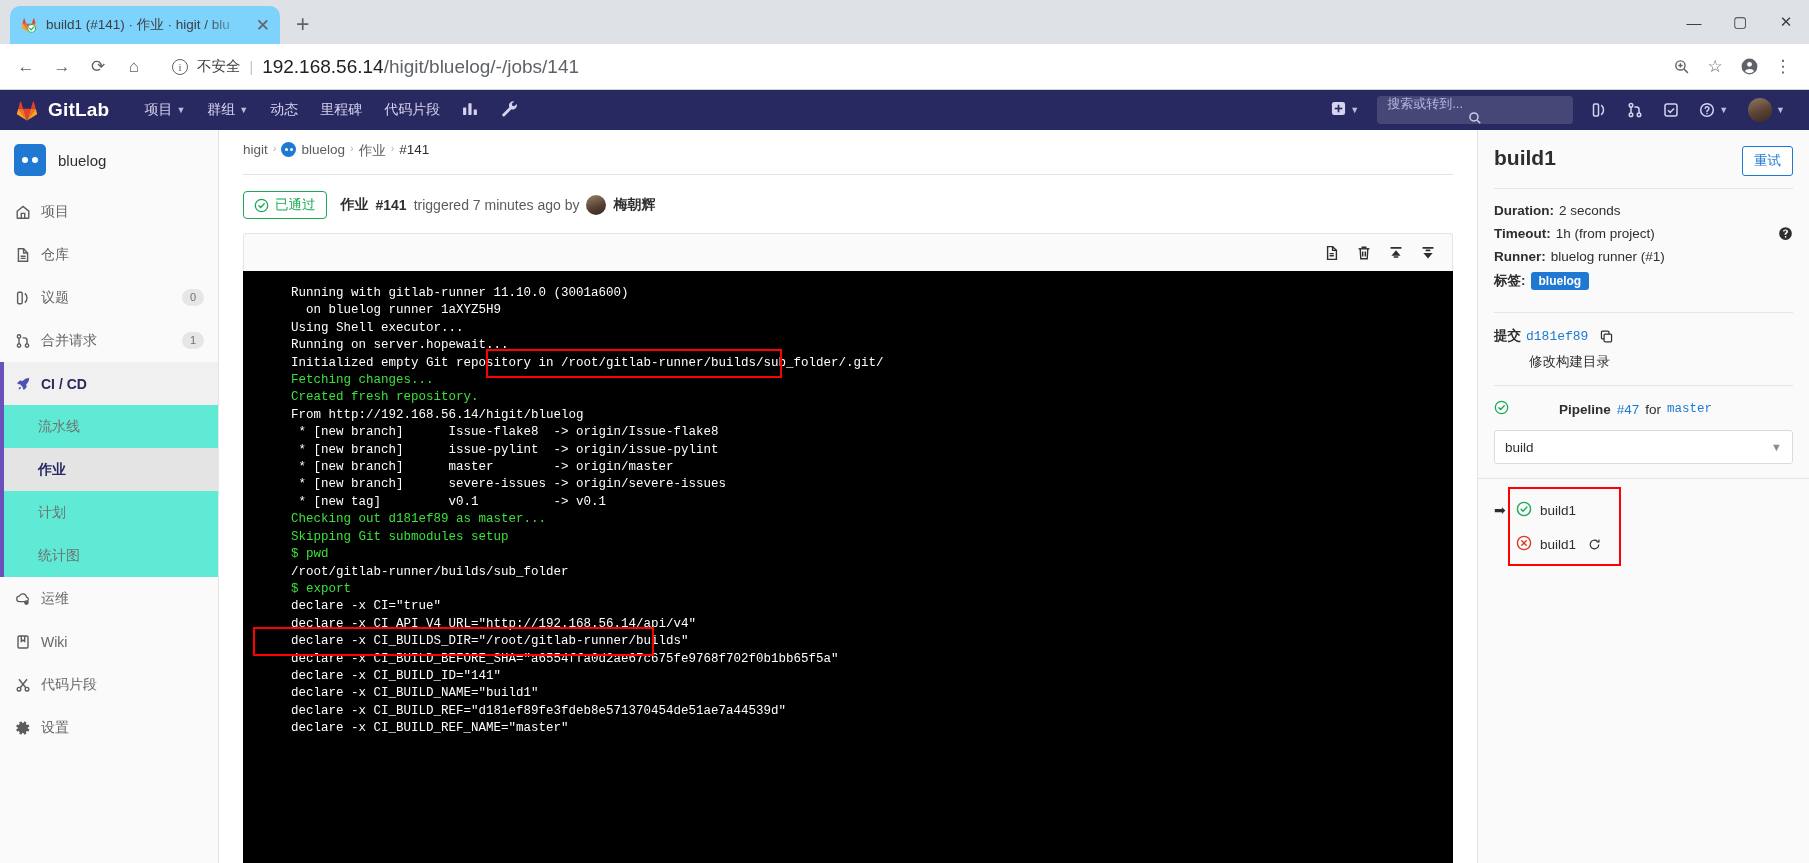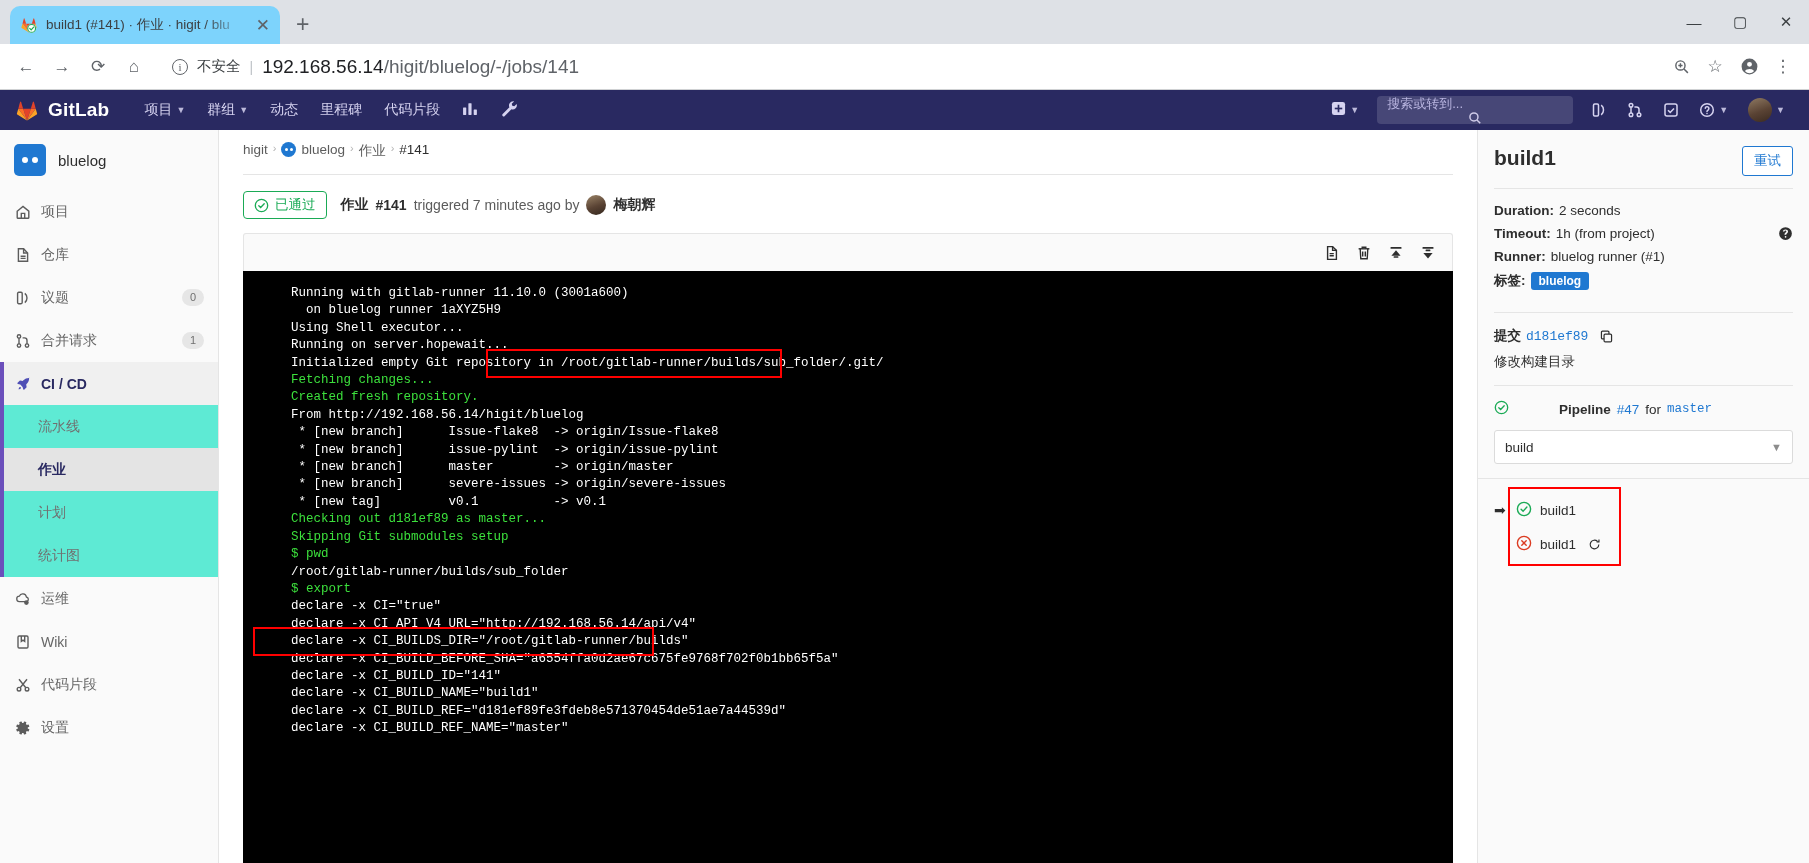--- a/index.html
+++ b/index.html
@@ -206,21 +206,21 @@
   }
   .rp-hr { height:1px; background:#e5e5e5; margin: 0 16px; }
   .rp-section { padding: 14px 16px; }
   .rp-row { font-size: 13.5px; color: #2e2e2e; margin-bottom: 8px; display: flex; align-items: center; gap: 5px; }
   .rp-row b { font-weight: 700; }
   .rp-row .val { color: #2e2e2e; }
   .help-icon { margin-left: auto; width: 15px; height: 15px; cursor: pointer; }
   .tag-pill { background: #1f78d1; color:#fff; font-size: 12px; font-weight:600; border-radius:3px; padding: 2px 8px; cursor: pointer; }
   .commit-sha { color: #1f78d1; font-family: "Liberation Mono", monospace; font-size: 13px; cursor: pointer; text-align: center; }
   .copy-icon { width: 15px; height: 15px; color:#2e2e2e; cursor:pointer; margin-left: 6px; }
-  .commit-msg { font-size: 13.5px; color: #2e2e2e; margin-top: 4px; }
+  .commit-msg { font-size: 13.5px; color: #2e2e2e; margin-top: 4px; margin-left: 35px; }
   .pipeline-line { font-size: 13.5px; color:#2e2e2e; display:flex; align-items:center; gap:6px; }
   .pipeline-line b { font-weight: 700; margin-left: 44px; }
   .pl-num { color: #1f78d1; cursor:pointer; }
   .pl-ref { color: #1f78d1; font-family: "Liberation Mono", monospace; font-size:12.5px; cursor:pointer; }
   .stage-select {
     width: 100%; height: 34px; border: 1px solid #dbdbdb; border-radius: 3px;
     background: #fff; display: flex; align-items: center; justify-content: space-between;
     padding: 0 10px; font-size: 13.5px; color: #2e2e2e; margin-top: 12px; cursor: pointer;
   }
   .sel-caret { color: #8c8c8c; font-size: 11px; }

